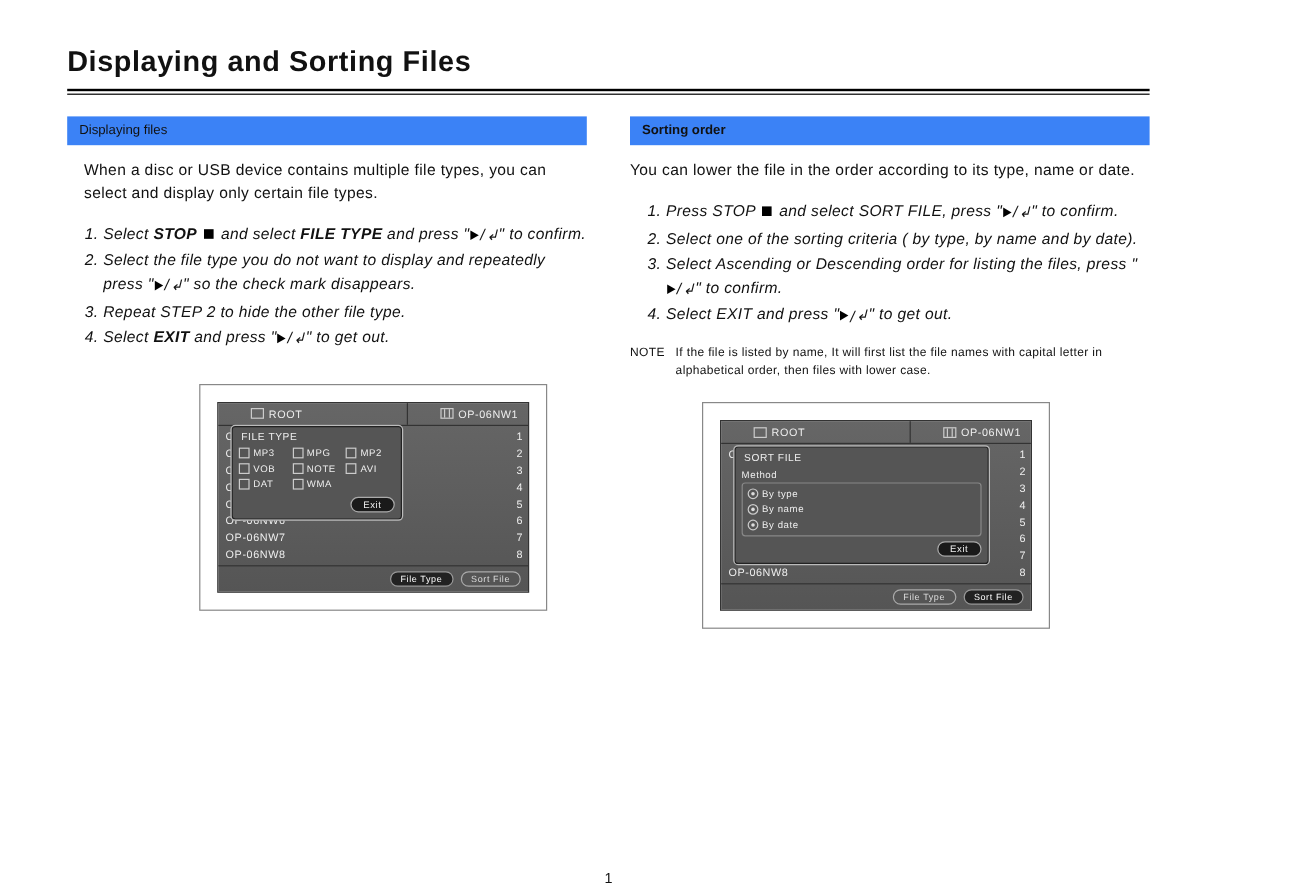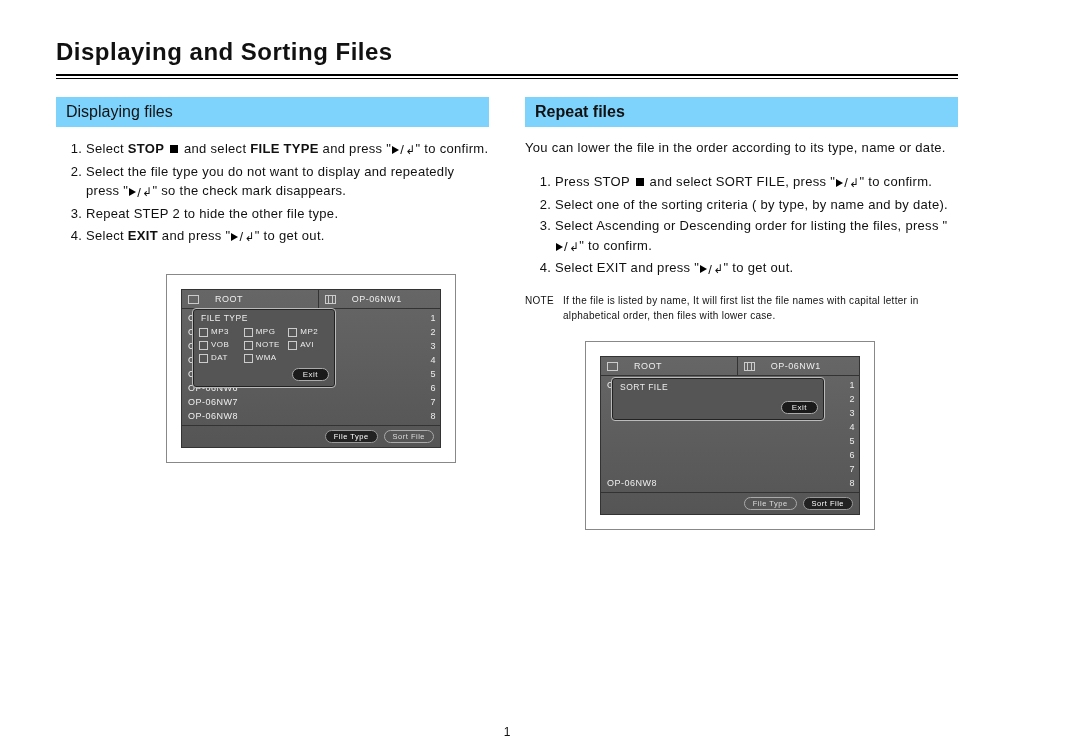--- a/index.html
+++ b/index.html
@@ -35,40 +35,41 @@
   }
   .columns {
     display: flex;
     gap: 36px;
   }
   .col {
     flex: 1;
     min-width: 0;
   }
   .section-heading {
-    background: #7dd3fc;
+    background: #3b82f6;
     padding: 6px 10px;
-    font-size: 16px;
+    font-size: 11px;
     margin-bottom: 12px;
   }
   .col.right .section-heading {
     font-weight: bold;
   }
   .intro {
     font-size: 13px;
     line-height: 1.45;
     margin: 8px 0 14px 14px;
     letter-spacing: 0.3px;
   }
   ol.steps {
     font-size: 13px;
     line-height: 1.5;
     padding-left: 30px;
     margin: 4px 0 14px 0;
     letter-spacing: 0.3px;
+    font-style: italic;
   }
   ol.steps li {
     margin-bottom: 2px;
   }
   .stop-square {
     display: inline-block;
     width: 8px;
     height: 8px;
     background: #000;
     vertical-align: 0px;
@@ -125,21 +126,22 @@
     letter-spacing: 0.5px;
   }
   .osd-top {
     display: flex;
     border-bottom: 1px solid #333;
   }
   .osd-root, .osd-header-file {
     padding: 4px 6px;
     display: flex;
     align-items: center;
-    gap: 16px;
+    gap: 4px;
+    margin-left: 21px;
   }
   .osd-root { flex: 0 0 48%; border-right: 1px solid #333; }
   .osd-header-file { flex: 1; }
   .osd-list {
     display: flex;
   }
   .osd-names {
     flex: 1;
     padding: 2px 6px;
   }
@@ -299,20 +301,21 @@
 <div class="page">
 
   <div class="page-title">Displaying and Sorting Files</div>
   <hr class="rule-thick">
   <hr class="rule-thin">
 
   <div class="columns">
 
     <div class="col left">
       <div class="section-heading">Displaying files</div>
+      <div class="intro">When a disc or USB device contains multiple file types,  you can select and display only certain file types.</div>
       <ol class="steps">
         <li>
           <span>Select </span><b>STOP</b>
           <span class="stop-square"></span>
           <span> and select </span><b>FILE TYPE</b><span> and press "</span><span class="play-enter"><span class="play-tri"></span>/<span class="enter-ico">↲</span></span><span>" to confirm.</span>
         </li>
         <li>
           <span>Select the file type you do not want to display and repeatedly press "</span><span class="play-enter"><span class="play-tri"></span>/<span class="enter-ico">↲</span></span><span>" so the check mark disappears.</span>
         </li>
         <li>Repeat STEP 2 to hide the other file type.</li>
@@ -396,21 +399,21 @@
                   <span>WMA</span>
                 </div>
             </div>
             <div class="osd-exit"><span class="osd-exit-btn">Exit</span></div>
           </div>
         </div>
       </div>
     </div>
 
     <div class="col right">
-      <div class="section-heading">Repeat files</div>
+      <div class="section-heading">Sorting order</div>
       <div class="intro" style="margin-left:0">You can lower the file in the order according to its type, name or date.</div>
       <ol class="steps">
         <li>
           <span>Press STOP </span><span class="stop-square"></span><span> and select SORT FILE, press "</span><span class="play-enter"><span class="play-tri"></span>/<span class="enter-ico">↲</span></span><span>" to confirm.</span>
         </li>
         <li>Select one of the sorting criteria ( by type, by name and by date).</li>
         <li>
           <span>Select Ascending or Descending order for listing the files, press "</span><span class="play-enter"><span class="play-tri"></span>/<span class="enter-ico">↲</span></span><span>" to confirm.</span>
         </li>
         <li>
@@ -458,20 +461,43 @@
             </div>
           </div>
           <div class="osd-bottom">
             <span class="osd-pill">File Type</span>
             <span class="osd-pill active">Sort File</span>
           </div>
 
           <div class="osd-overlay osd2-overlay">
             <div class="osd-overlay-title">SORT FILE</div>
             <div class="osd2-cols">
+              <div class="osd2-col">
+                <div class="osd2-col-title">Method</div>
+                <div class="osd2-col-box">
+                  <div class="radio-item">
+                      <span class="radio-dot">
+                        <span class="dot"></span>
+                      </span>
+                      <span>By type</span>
+                    </div>
+                  <div class="radio-item">
+                      <span class="radio-dot">
+                        <span class="dot"></span>
+                      </span>
+                      <span>By name</span>
+                    </div>
+                  <div class="radio-item">
+                      <span class="radio-dot">
+                        <span class="dot"></span>
+                      </span>
+                      <span>By date</span>
+                    </div>
+                </div>
+              </div>
             </div>
             <div class="osd-exit"><span class="osd-exit-btn">Exit</span></div>
           </div>
         </div>
       </div>
     </div>
 
   </div>
 
   <div class="page-number">1</div>

